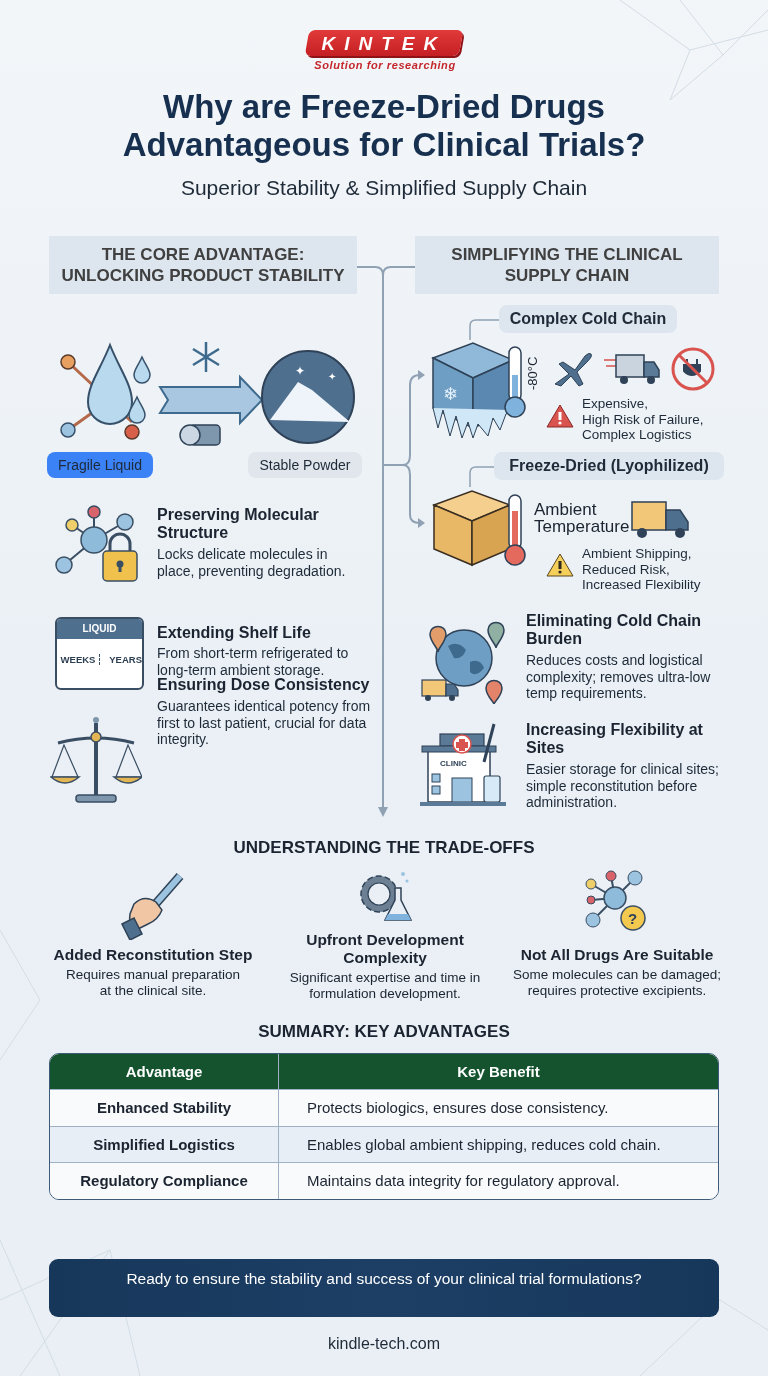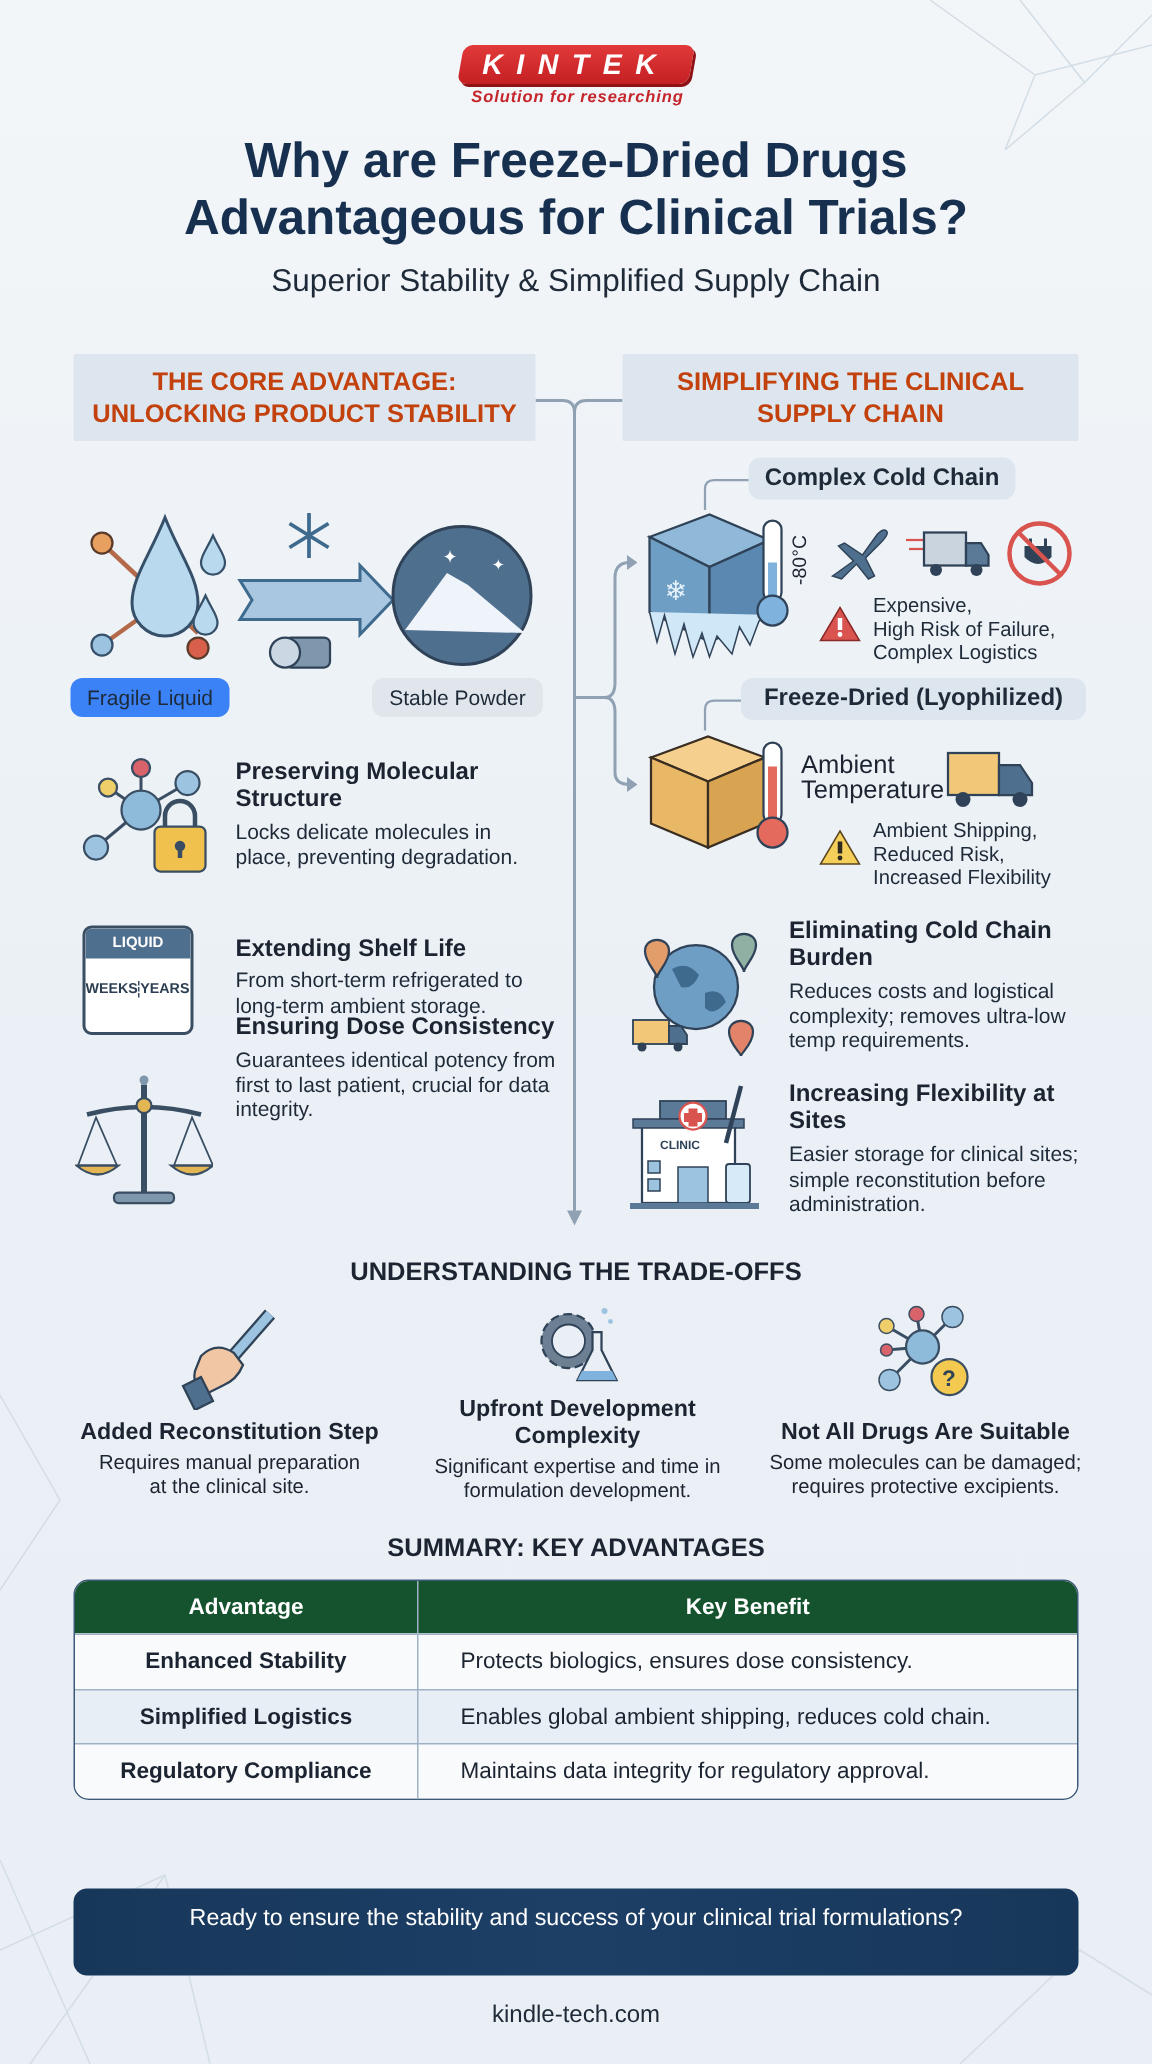--- a/index.html
+++ b/index.html
@@ -14,21 +14,21 @@
   .abs { position: absolute; }
 
   
   .logo { left: 307px; top: 30px; width: 154px; height: 26px; background: linear-gradient(180deg,#e23a3a,#c41f23); border-radius: 6px; transform: skewX(-10deg); box-shadow: 2px 2px 0 #8e1216; }
   .logo-text { position:absolute; left:0; right:0; top:3px; text-align:center; color:#fff; font-weight:700; font-style:italic; font-size:19px; letter-spacing:9px; transform: skewX(10deg); }
   .tagline { left: 300px; top: 59px; width: 170px; text-align:center; color:#c4262b; font-style:italic; font-weight:700; font-size:11px; letter-spacing:0.6px; }
 
   .title { left: 0; width: 768px; text-align:center; color:#17304f; font-weight:700; font-size:33px; line-height:38px; }
   .subtitle { left:0; width:768px; top:176px; text-align:center; font-size:21px; color:#1e2a38; }
 
-  .sec-head { background:#dde6ee; border-radius:1px; text-align:center; font-weight:700; font-size:17px; line-height:21px; color:#c2410c; padding:8px 6px; }
+  .sec-head { background:#dde6ee; border-radius:1px; text-align:center; font-weight:700; font-size:17px; line-height:21px; color:#404040; padding:8px 6px; }
   .pill { background:#dde6ee; border-radius:8px; text-align:center; font-weight:700; color:#1e2a38; }
 
   .item-title { font-weight:700; font-size:16px; line-height:18px; color:#1b2430; }
   .item-desc { font-size:14px; line-height:16.5px; color:#1e2a38; }
 
   .center-col { text-align:center; }
   .to-title { font-weight:700; font-size:15.5px; line-height:18px; }
   .to-desc { font-size:13.5px; line-height:16px; }
 
   .summary-title { left:0; width:768px; top:1022px; text-align:center; font-weight:700; font-size:17px; }
@@ -135,25 +135,25 @@
   <path d="M58,52 L58,44 A10,10 0 0 1 78,44 L78,52" fill="none" stroke="#3a4e63" stroke-width="3"></path>
   <rect x="51" y="51" width="34" height="30" rx="4" fill="#f0c24d" stroke="#3a4e63" stroke-width="1.5"></rect>
   <circle cx="68" cy="64" r="3.5" fill="#3a4e63"></circle>
     <rect x="66.5" y="64" width="3" height="8" fill="#3a4e63"></rect>
 </svg>
 <div class="abs" style="left:157px;top:506px;width:210px;">
   <div class="item-title">Preserving Molecular Structure</div>
   <div class="item-desc" style="margin-top:4px">Locks delicate molecules in place, preventing degradation.</div>
 </div>
 
-<div class="abs" style="left:55px;top:617px;width:74px;height:73px;border:2px solid #3a4e63;border-radius:6px;background:#fff;overflow:hidden;">
+<div class="abs" style="left:55px;top:617px;width:89px;height:73px;border:2px solid #3a4e63;border-radius:6px;background:#fff;overflow:hidden;">
   <div style="background:#4f6f8f;color:#fff;font-size:10px;font-weight:700;text-align:center;height:20px;line-height:20px;">LIQUID</div>
   <div style="display:flex;font-size:9.5px;font-weight:700;color:#2c3e52;margin-top:15px;">
     <span style="flex:1;text-align:center;border-right:1.5px dashed #3a4e63;">WEEKS</span>
-    <span style="flex:1;text-align:center;">YEARS</span>
+    <span style="flex:1;text-align:right;">YEARS</span>
   </div>
 </div>
 <div class="abs" style="left:157px;top:624px;width:210px;">
   <div class="item-title">Extending Shelf Life</div>
   <div class="item-desc" style="margin-top:3px">From short-term refrigerated to long-term ambient storage.</div>
 </div>
 
 <svg class="abs" style="left:50px;top:715px" width="92" height="90">
   <line x1="46" y1="8" x2="46" y2="80" stroke="#3a4e63" stroke-width="4"></line>
   <path d="M8,28 Q46,18 84,28" stroke="#3a4e63" stroke-width="3" fill="none"></path>

